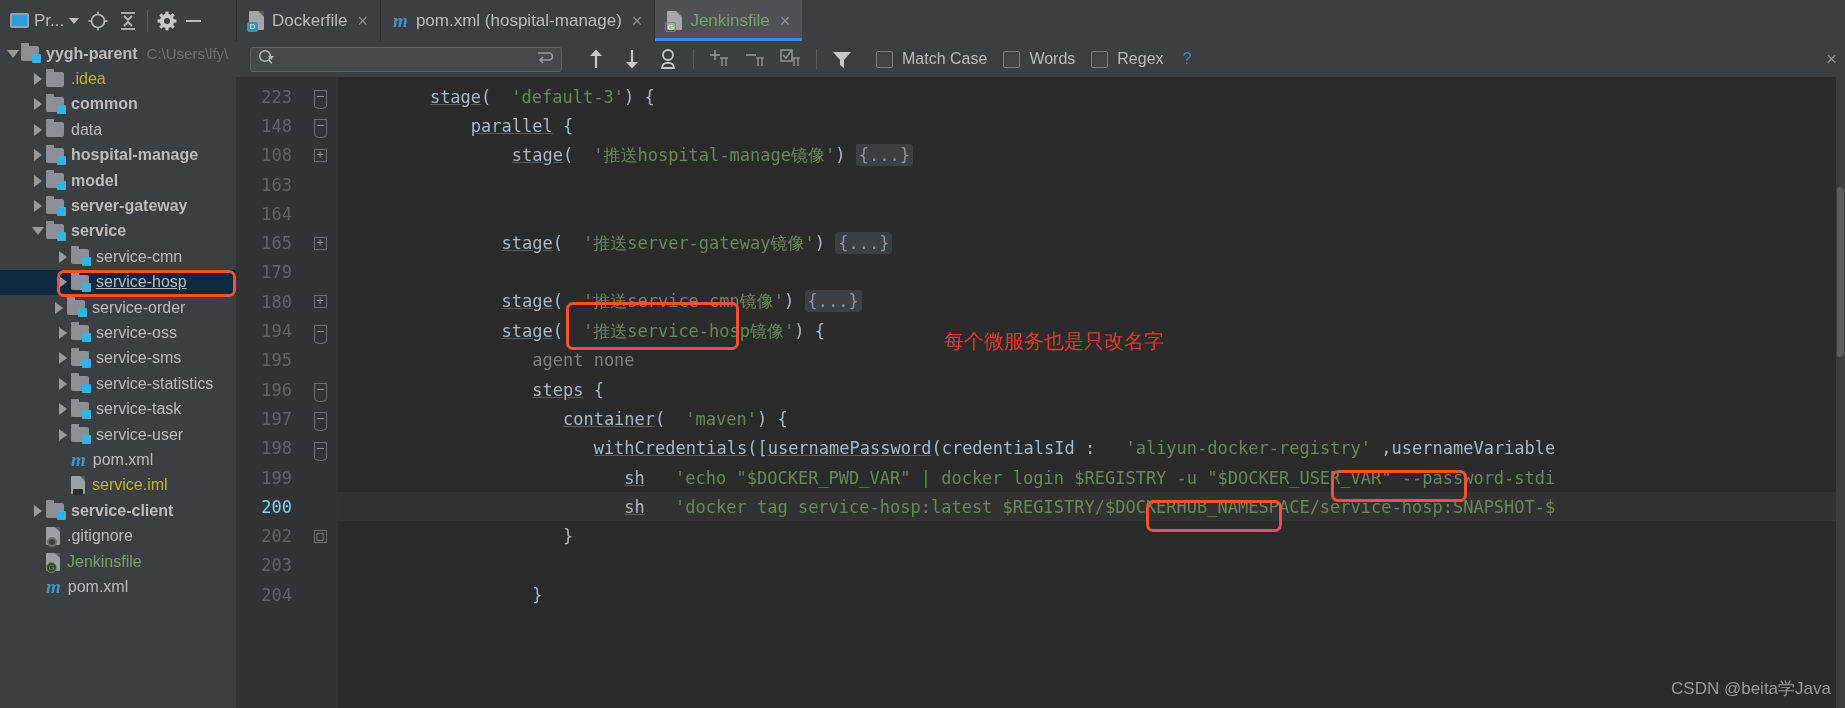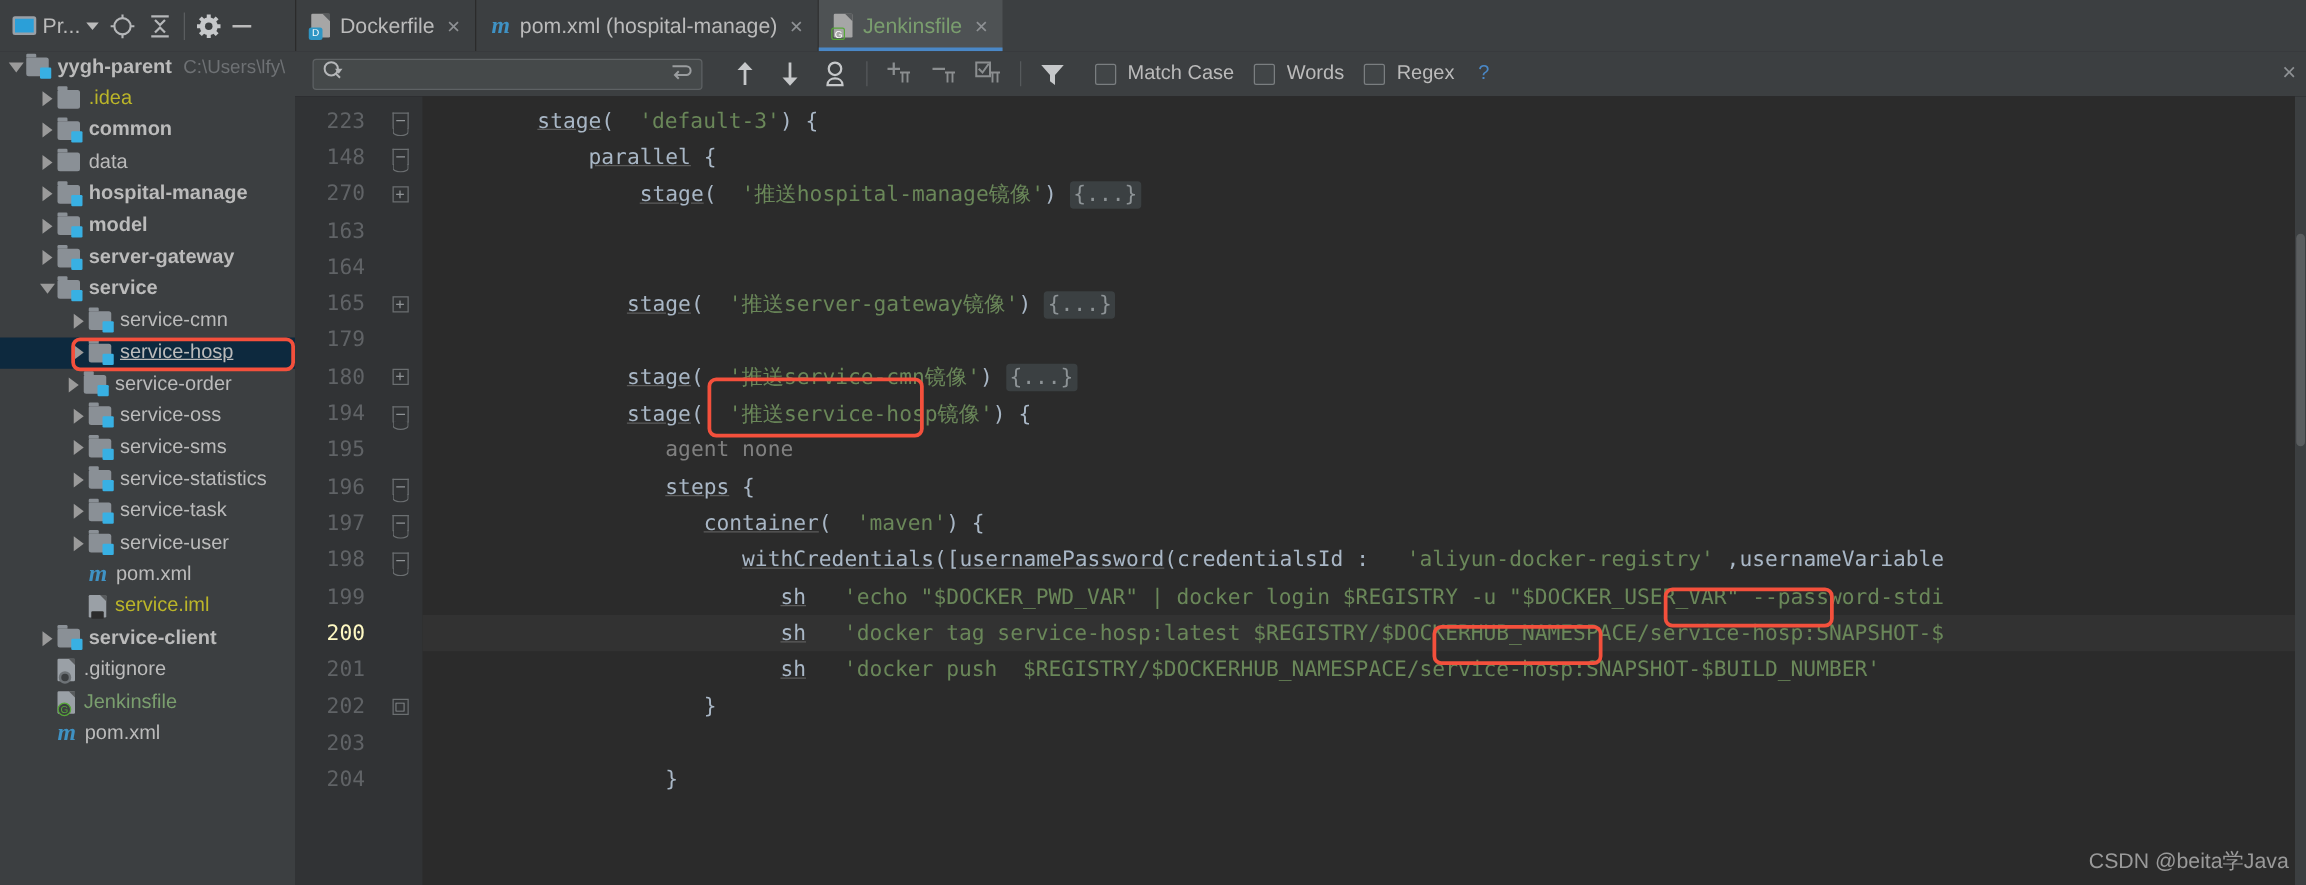--- a/index.html
+++ b/index.html
@@ -247,21 +247,21 @@
   }
   .gutter-bg {
     position: absolute; left: 0; top: 0;
     width: 102px; height: 631px; background: #313335;
   }
   .code-rows { position: absolute; left: 0; top: 0; }
   .crow {
     height: 29.3px; display: flex; align-items: center;
     position: relative;
   }
-  .crow.cur .lnum { color: #fef9c3; }
+  .crow.cur .lnum { color: #7dd3fc; }
   .lnum {
     width: 56px; text-align: right; padding-right: 10px;
     color: #606366; font-size: 17px;
     font-family: "DejaVu Sans Mono", monospace;
     flex: none;
   }
   .fold {
     width: 36px; flex: none;
     display: flex; align-items: center; justify-content: center;
   }
@@ -672,21 +672,21 @@
         <div class="crow">
           <span class="lnum">148</span>
           <span class="fold">
             <span class="fold-dn">
               <span class="bar"></span>
             </span>
           </span>
           <span class="code">            <span class="k-fn">parallel</span><span class="k-def"> {</span></span>
         </div>
         <div class="crow">
-          <span class="lnum">270</span>
+          <span class="lnum">108</span>
           <span class="fold">
             <span class="fold-sq">+</span>
           </span>
           <span class="code">                <span class="k-fn">stage</span><span class="k-def">(</span><span class="k-str">'推送hospital-manage镜像'</span><span class="k-def">) </span><span class="k-fold">{...}</span></span>
         </div>
         <div class="crow">
           <span class="lnum">163</span>
           <span class="fold"></span>
           <span class="code"></span>
         </div>
@@ -759,25 +759,20 @@
           <span class="lnum">199</span>
           <span class="fold"></span>
           <span class="code">                           <span class="k-fn">sh</span><span class="k-def"> </span><span class="k-str">'echo "$DOCKER_PWD_VAR" | docker login $REGISTRY -u "$DOCKER_USER_VAR" --password-stdi</span></span>
         </div>
         <div class="crow cur">
           <span class="lnum">200</span>
           <span class="fold"></span>
           <span class="code">                           <span class="k-fn">sh</span><span class="k-def"> </span><span class="k-str">'docker tag service-hosp:latest $REGISTRY/$DOCKERHUB_NAMESPACE/service-hosp:SNAPSHOT-$</span></span>
         </div>
         <div class="crow">
-          <span class="lnum">201</span>
-          <span class="fold"></span>
-          <span class="code">                           <span class="k-fn">sh</span><span class="k-def"> </span><span class="k-str">'docker push  $REGISTRY/$DOCKERHUB_NAMESPACE/service-hosp:SNAPSHOT-$BUILD_NUMBER'</span></span>
-        </div>
-        <div class="crow">
           <span class="lnum">202</span>
           <span class="fold">
             <span class="fold-sq">□</span>
           </span>
           <span class="code">                     <span class="k-def">}</span></span>
         </div>
         <div class="crow">
           <span class="lnum">203</span>
           <span class="fold"></span>
           <span class="code"></span>
@@ -791,15 +786,16 @@
 
     <div class="hl-box" style="left:330px; top:225px; width:173px; height:48px;"></div>
     <div class="hl-box" style="left:1095px; top:393px; width:136px; height:32px;"></div>
     <div class="hl-box" style="left:910px; top:423px; width:136px; height:32px;"></div>
 
     <div class="vscroll">
       <div class="vthumb"></div>
     </div>
   </div>
 
+  <div class="annot" style="left:944px; top:328px;">每个微服务也是只改名字</div>
   <div class="watermark">CSDN @beita学Java</div>
 
 </div>
 
 </body></html>

